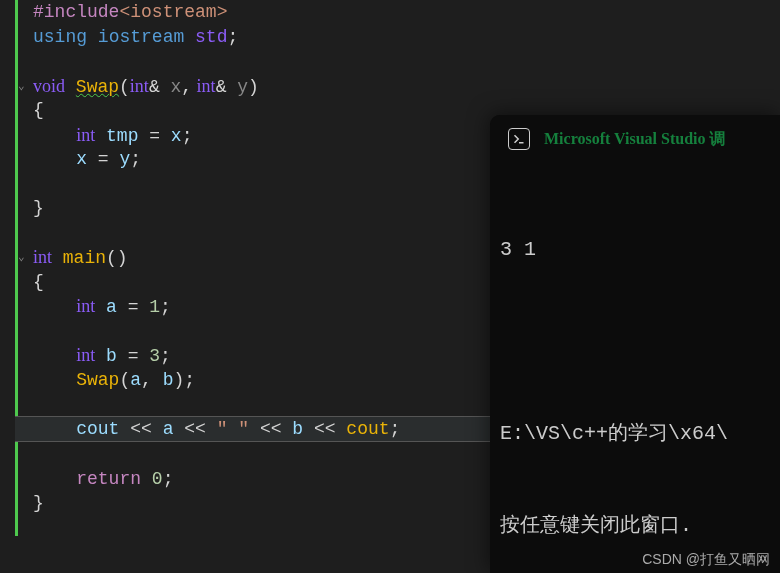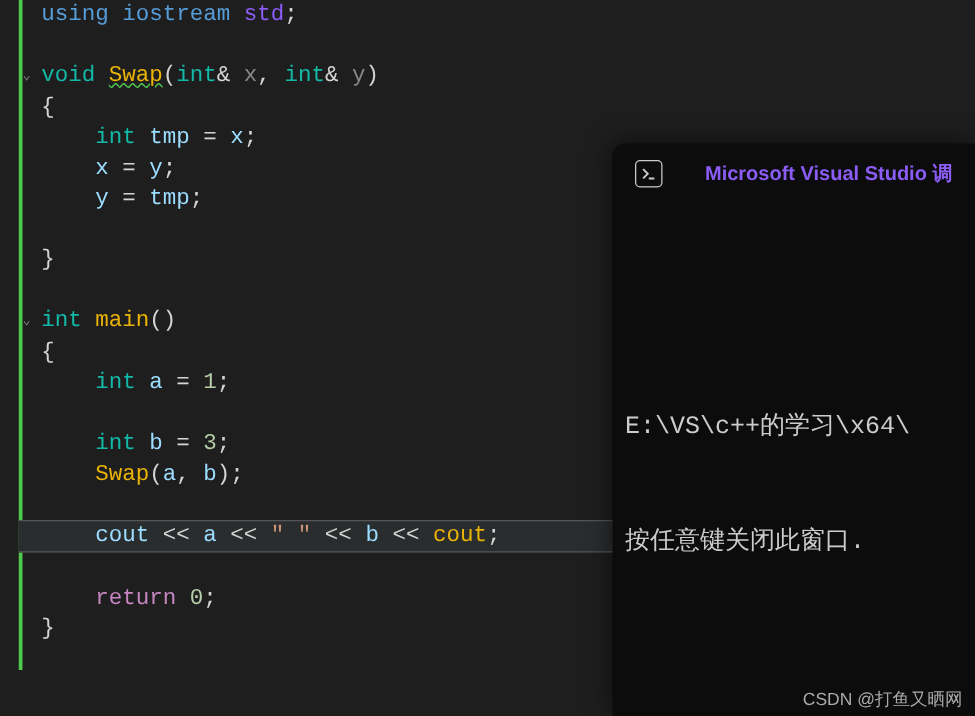--- a/index.html
+++ b/index.html
@@ -44,21 +44,21 @@
       box-sizing: content-box;
       margin-top: -1px;
     }
     .fold {
       position: absolute;
       left: 3px;
       color: #858585;
       font-size: 11px;
     }
     .kw { color: #569cd6; }
-    .type { color: #14b8a6; }
+    .type { color: #8b5cf6; font-family: Liberation Serif, serif; }
     .fn { color: #eab308; }
     .var { color: #9cdcfe; }
     .param { color: #888; }
     .num { color: #b5cea8; }
     .str { color: #ce9178; }
     .op { color: #d4d4d4; }
     .macro { color: #c586c0; }
     .ns { color: #8b5cf6; }
     .squiggle { text-decoration: underline wavy #4ec94e; text-decoration-thickness: 1px; }
     
@@ -86,26 +86,25 @@
       border: 1.5px solid #cccccc;
       border-radius: 4px;
       display: flex;
       align-items: center;
       justify-content: center;
       margin-right: 14px;
       flex-shrink: 0;
     }
     .console-icon svg { width: 12px; height: 12px; }
     .console-title {
-      color: #8b5cf6;
-      font-family: Liberation Sans, sans-serif;
+      color: #15803d;
+      font-family: Liberation Serif, serif;
       font-size: 16px;
       font-weight: 600;
       white-space: nowrap;
-      margin-left: 20px;
     }
     .console-body {
       padding: 12px 10px;
       color: #cccccc;
       font-family: 'Consolas', 'Courier New', monospace;
       font-size: 20px;
       line-height: 1.5;
       white-space: pre-wrap;
     }
     .console-line { margin-bottom: 2px; }
@@ -117,34 +116,34 @@
       font-family: sans-serif;
       font-size: 14px;
     }
   </style>
 </head>
 <body>
 
 <div class="editor">
   <div class="green-bar"></div>
 
+  <div class="code-line"><span class="macro">#include</span><span class="str">&lt;iostream&gt;</span></div>
 
   <div class="code-line"><span class="kw">using</span> <span class="kw">iostream</span> <span class="ns">std</span><span>;</span></div>
 
   <div class="code-line"></div>
 
   <div class="code-line"><span class="fold">⌄</span><span class="type">void</span> <span class="fn squiggle">Swap</span><span>(</span><span class="type">int</span><span class="op">&amp;</span><span class="param"> x</span><span>,</span><span class="type"> int</span><span class="op">&amp;</span><span class="param"> y</span><span>)</span></div>
 
   <div class="code-line"><span>{</span></div>
 
   <div class="code-line">    <span class="type">int</span><span class="var"> tmp</span><span> = </span><span class="var">x</span><span>;</span></div>
 
   <div class="code-line">    <span class="var">x</span><span> = </span><span class="var">y</span><span>;</span></div>
 
-  <div class="code-line">    <span class="var">y</span><span> = </span><span class="var">tmp</span><span>;</span></div>
 
   <div class="code-line"></div>
 
   <div class="code-line"><span>}</span></div>
 
   <div class="code-line"></div>
 
   <div class="code-line"><span class="fold">⌄</span><span class="type">int</span><span class="fn"> main</span><span>()</span></div>
 
   <div class="code-line"><span>{</span></div>
@@ -172,19 +171,20 @@
   <div class="console-titlebar">
     <div class="console-icon">
       <svg viewBox="0 0 16 16" fill="none" stroke="#cccccc" stroke-width="2">
           <path d="M2 3 L7 8 L2 13"></path>
           <path d="M8 13 L14 13"></path>
         </svg>
     </div>
     <div class="console-title">Microsoft Visual Studio 调</div>
   </div>
   <div class="console-body">
+    <div class="console-line">3 1</div>
     <div class="console-line">&nbsp;</div>
     <div class="console-line">E:\VS\c++的学习\x64\</div>
     <div class="console-line">按任意键关闭此窗口.</div>
   </div>
 </div>
 
 <div class="watermark">CSDN @打鱼又晒网</div>
 
 </body></html>

